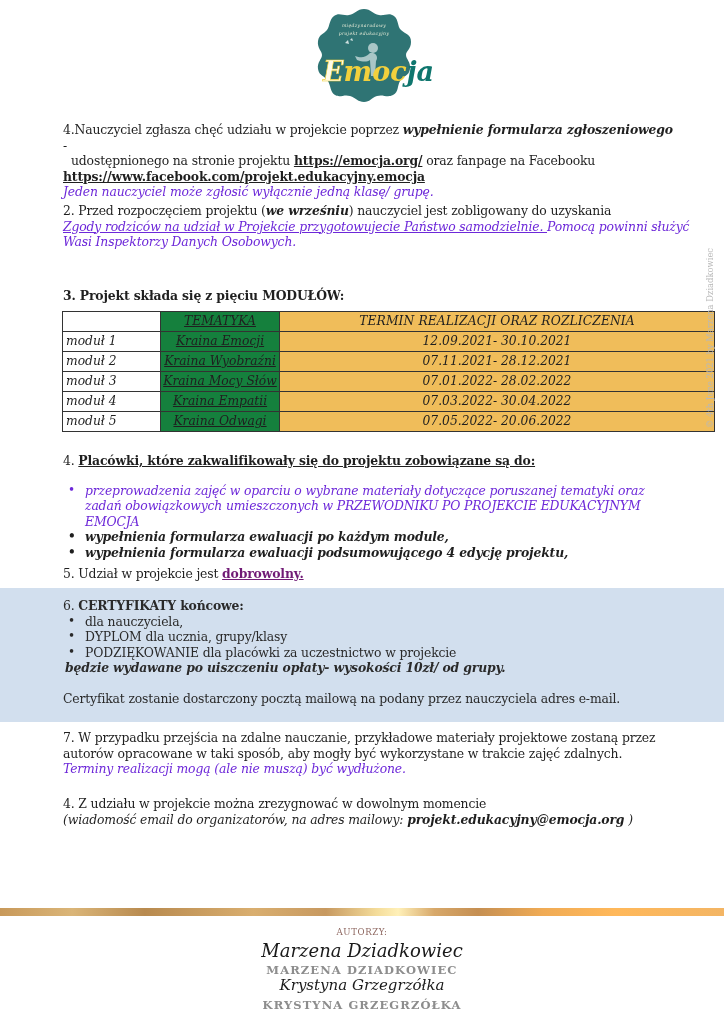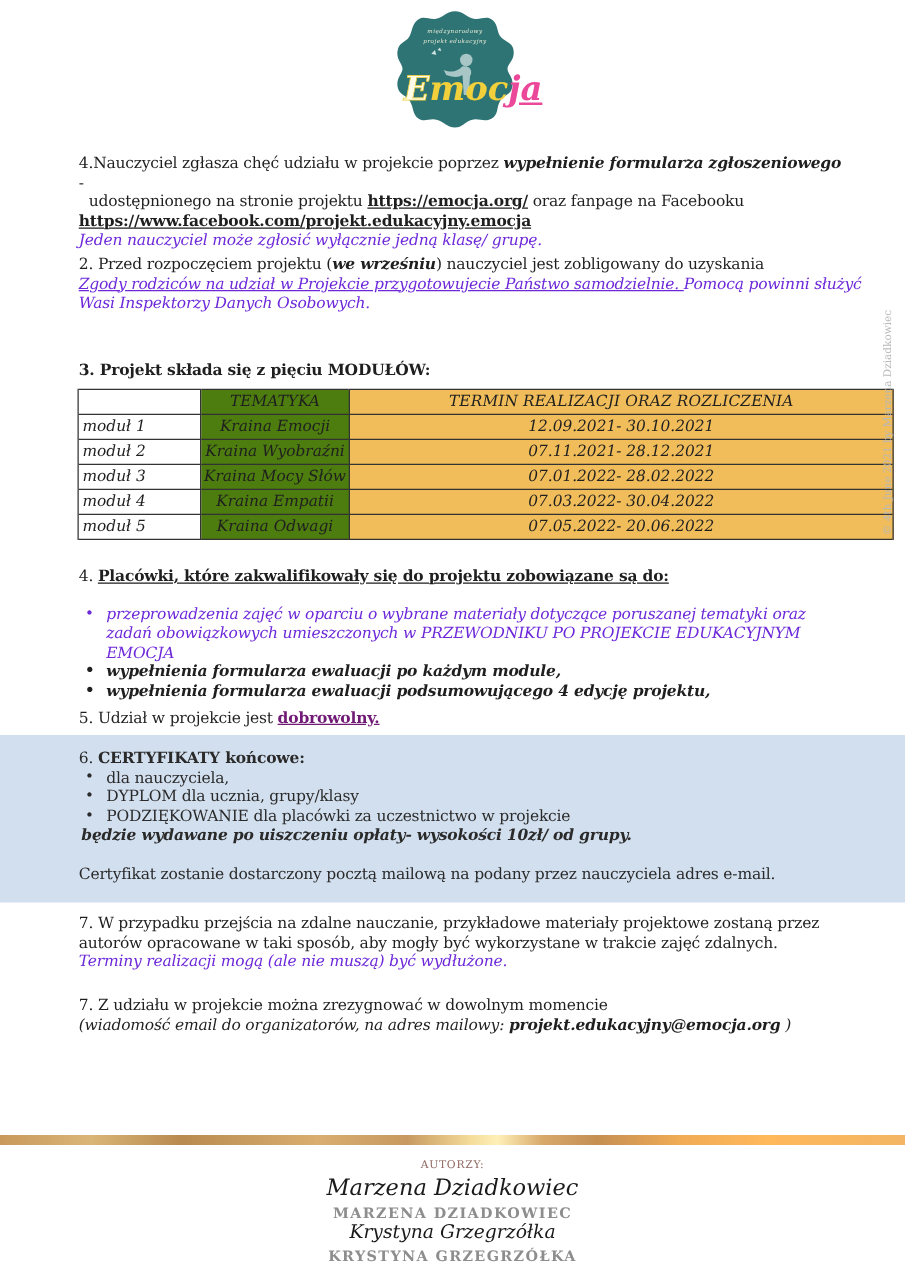--- a/index.html
+++ b/index.html
@@ -17,21 +17,21 @@
   .logo { left:315px; top:6px; width:98px; height:98px; }
   .logo-text-small { position:absolute; left:0; width:98px; text-align:center; font-size:4.5px; color:#e8ecd8; font-style:italic; letter-spacing:0.4px; }
   .logo-word { position:absolute; left:8px; top:50px; width:84px; text-align:center; font-size:27px; font-style:italic; font-weight:bold; font-family:"DejaVu Serif",serif; }
 
   
   table.mods { position:absolute; left:62px; top:311px; width:653px; border-collapse:collapse; table-layout:fixed; }
   table.mods td { height:19px; padding:0; font-style:italic; font-size:12.3px; line-height:19px; }
   table.mods tr { border-bottom:1px solid #333; }
   table.mods tr:first-child { border-top:1px solid #333; }
   td.c1 { width:94px; padding-left:3px !important; border-left:1px solid #333; }
-  td.c2 { width:118px; background:#4d7c0f; text-align:center; border-left:1px solid #333; border-right:1px solid #333; }
+  td.c2 { width:118px; background:#15803d; text-align:center; border-left:1px solid #333; border-right:1px solid #333;text-decoration:underline; }
   td.c3 { background:#f0bd5a; text-align:center; border-right:1px solid #333; }
   .hdr-small { font-size:6.5px; letter-spacing:0.1px; }
 
   ul.bl { margin:0; padding:0; list-style:none; }
   ul.bl li { position:relative; padding-left:22px; }
   ul.bl li::before { content:"•"; position:absolute; left:5px; top:0; font-size:12px; }
 
   .band { left:0; top:588px; width:724px; height:134px; background:#d2dfee; }
 
   .gold { left:0; top:908px; width:724px; height:8px;
@@ -50,21 +50,21 @@
 <div class="abs logo">
   <svg width="98" height="98" viewBox="0 0 98 98">
     <path d="M49 3 C56 3 58 8 64 9 C70 10 74 6 79 10 C84 14 82 20 86 24 C90 28 96 28 96 36 C96 43 91 45 91 49 C91 53 96 56 95 63 C94 70 88 70 85 75 C82 80 84 86 78 89 C72 92 68 88 62 90 C56 92 55 96 49 96 C43 96 41 92 35 90 C29 88 25 92 20 89 C15 86 16 80 13 75 C10 70 4 70 3 63 C2 56 7 53 7 49 C7 45 2 42 3 35 C4 28 9 28 12 24 C15 20 14 14 19 10 C24 6 28 10 34 9 C40 8 42 3 49 3 Z" fill="#2f7474"></path>
     <circle cx="58" cy="42" r="5" fill="#a9c6c6"></circle>
     <path d="M55 47 C50 52 46 52 40 50 L42 54 C48 56 52 56 55 54 L56 70 L60 70 L61 55 C63 52 62 48 58 47 Z" fill="#a9c6c6"></path>
     <path d="M30 37 l3 -3 l1 4 z M35 34 l2 -2 l1 3 z" fill="#cfe0e0"></path>
   </svg>
   <div class="logo-text-small" style="top:17px;">międzynarodowy</div>
   <div class="logo-text-small" style="top:25px;">projekt edukacyjny</div>
   <div class="logo-word">
-    <span style="color:#fffbe8;-webkit-text-stroke:0.6px #f2d03c;">E</span><span style="color:#f2d03c;">mo</span><span style="color:#f2d03c;">c</span><span style="color:#ec4899;text-decoration:underline;">ja</span>
+    <span style="color:#fffbe8;-webkit-text-stroke:0.6px #f2d03c;">E</span><span style="color:#f2d03c;">mo</span><span style="color:#f2d03c;">c</span><span style="color:#0f766e;">ja</span>
   </div>
 </div>
 
 <div class="abs txt" style="left:63px; top:122px; width:610px;">
   <div><span>4.Nauczyciel zgłasza chęć udziału w projekcie poprzez </span><span class="it b">wypełnienie formularza zgłoszeniowego</span><span> -</span></div>
   <div style="padding-left:8px;"><span>udostępnionego na stronie projektu </span><a class="u">https://emocja.org/</a><span> oraz fanpage  na Facebooku</span></div>
   <div style="padding-left:0px;"><a class="u">https://www.facebook.com/projekt.edukacyjny.emocja</a></div>
   <div class="red it">Jeden nauczyciel może zgłosić wyłącznie jedną klasę/ grupę.</div>
 </div>
 
@@ -138,21 +138,21 @@
   <div style="margin-top:15px;">Certyfikat zostanie dostarczony pocztą mailową na podany przez nauczyciela adres e-mail.</div>
 </div>
 
 <div class="abs txt" style="left:63px; top:730px; width:640px;">
   <div>7. W przypadku przejścia na zdalne nauczanie, przykładowe materiały projektowe zostaną przez</div>
   <div>autorów opracowane w taki sposób, aby mogły być wykorzystane w trakcie zajęć zdalnych.</div>
   <div class="red it">Terminy realizacji mogą (ale nie muszą) być wydłużone.</div>
 </div>
 
 <div class="abs txt" style="left:63px; top:796px; width:640px;">
-  <div>7. Z udziału w projekcie można zrezygnować w dowolnym momencie</div>
+  <div>4. Z udziału w projekcie można zrezygnować w dowolnym momencie</div>
   <div class="it"><span>(wiadomość email do organizatorów, na adres mailowy: </span><a class="b" style="text-decoration:none;">projekt.edukacyjny@emocja.org</a><span> )</span></div>
 </div>
 
 <div class="abs watermark">© 4th June 2021  by Marzena Dziadkowiec</div>
 
 <div class="abs gold"></div>
 
 <div class="abs authors-label">AUTORZY:</div>
 
 <div class="abs sig" style="top:940px; font-size:18px;">Marzena Dziadkowiec</div>

